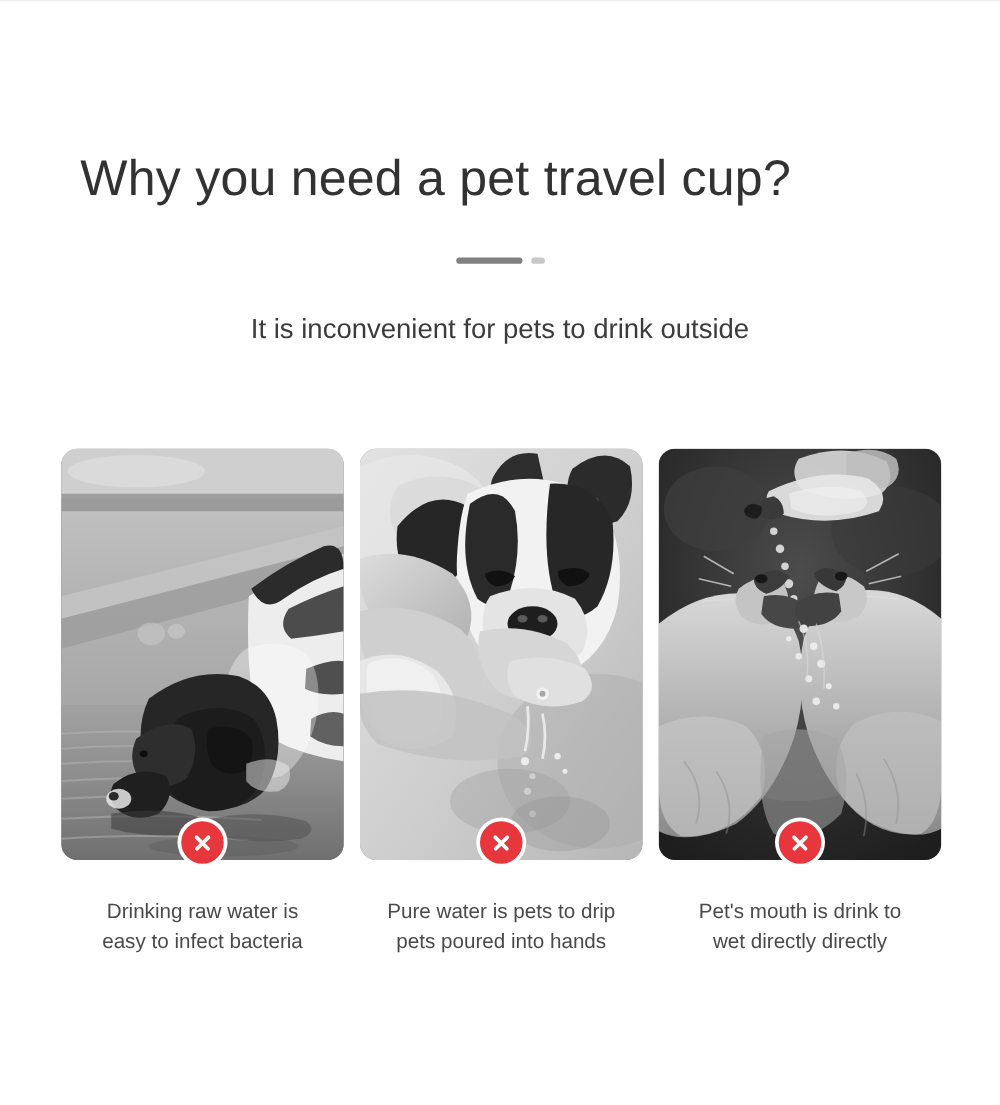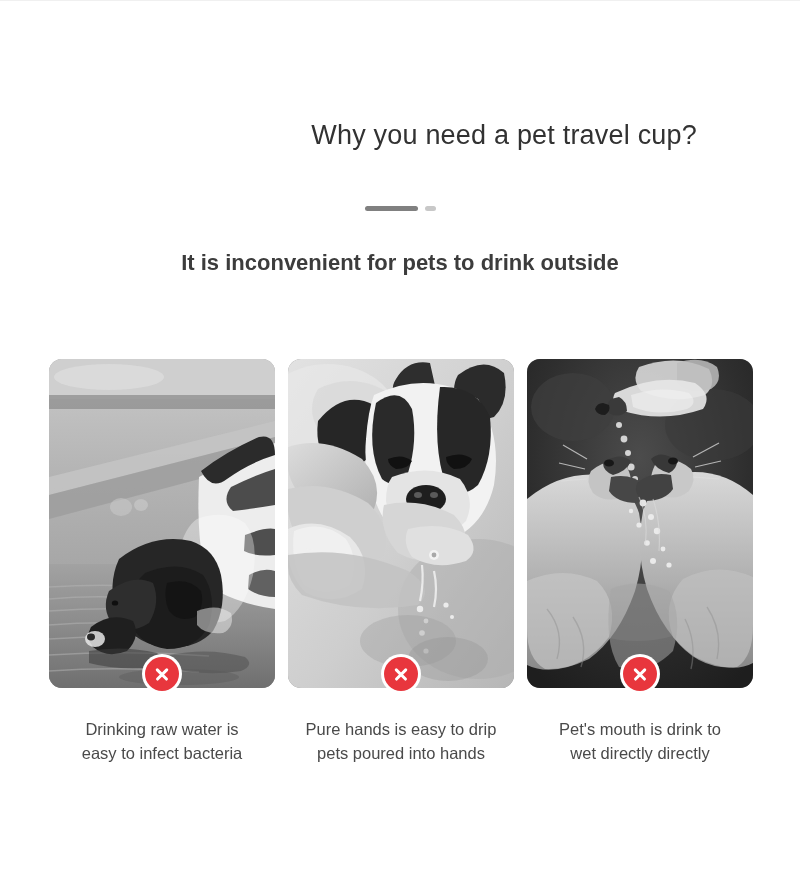--- a/index.html
+++ b/index.html
@@ -22,22 +22,22 @@
     height: 884px;
     position: relative;
   }
 
   
   .headline {
     position: absolute;
     top: 118px;
     left: 0;
     width: 697px;
-    text-align: right;
-    font-size: 27px;
+    text-align: center;
+    font-size: 40px;
     font-weight: 400;
     color: #323232;
     letter-spacing: 0.2px;
     line-height: 1.2;
     margin: 0;
     white-space: nowrap;
   }
 
   
   .divider {
@@ -64,21 +64,21 @@
   }
 
   
   .subtitle {
     position: absolute;
     top: 248px;
     left: 0;
     width: 800px;
     text-align: center;
     font-size: 22px;
-    font-weight: 700;
+    font-weight: 400;
     color: #3c3c3c;
     line-height: 1.3;
     margin: 0;
     white-space: nowrap;
   }
 
   
   .cards {
     position: absolute;
     top: 358px;
@@ -297,21 +297,21 @@
             <circle cx="138" cy="292" r="2.6"></circle>
           </g>
           <ellipse cx="120" cy="282" rx="48" ry="26" fill="#9a9a9a" opacity="0.35"></ellipse>
           <ellipse cx="160" cy="300" rx="40" ry="22" fill="#8d8d8d" opacity="0.3"></ellipse>
         </svg>
       </div>
       <div class="badge">
         <div class="badge-circle"></div>
       </div>
       <div class="caption">
-        <span>Pure hands is easy to drip</span>
+        <span>Pure water is pets to drip</span>
         <span>pets poured into hands</span>
       </div>
     </div>
 
     <div class="card">
       <div class="photo">
         <svg viewBox="0 0 226 329" preserveAspectRatio="xMidYMid slice">
           <defs>
             <radialGradient id="bg3" cx="50%" cy="30%" r="80%">
               <stop offset="0%" stop-color="#4c4c4c"></stop>

